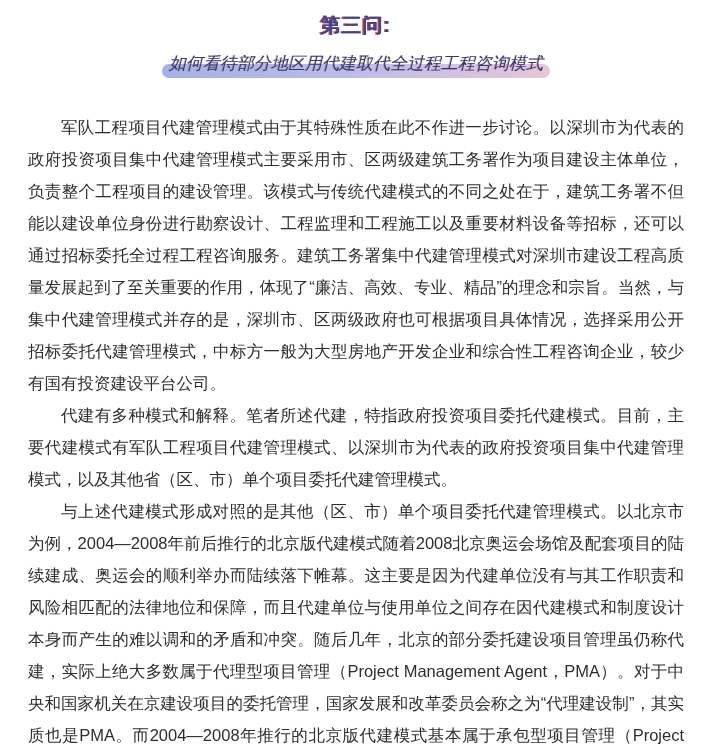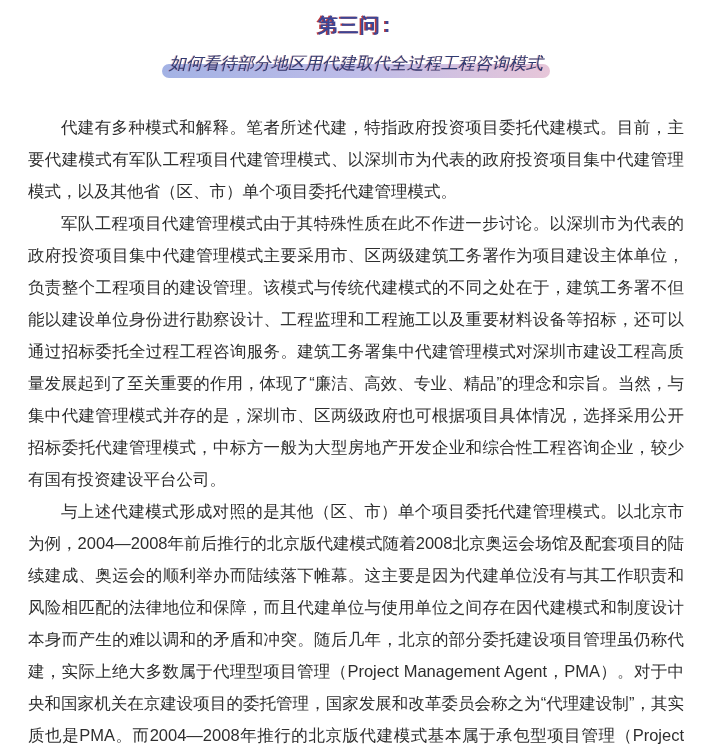--- a/index.html
+++ b/index.html
@@ -13,21 +13,20 @@
   .doc { padding: 12px 28px 0 28px; }
 
   .doc-title {
     margin: 0;
     text-align: center;
     font-size: 20px;
     font-weight: bold;
     letter-spacing: 1px;
     color: var(--title-main, #3a4696);
     text-shadow: -1.5px -0.5px 0 var(--title-fringe, #c23a3a);
-    font-family: Liberation Mono, monospace;
   }
 
   .subtitle-row { margin-top: 13px; text-align: center; }
   .subtitle-wrap {
     position: relative;
     display: inline-block;
     font-size: 17px;
     color: var(--subtitle-text, #2e3a72);
     text-shadow: -1px 0 0 var(--subtitle-fringe, #c23a3a55);
     font-style: italic;
@@ -63,18 +62,18 @@
   <h1 class="doc-title">第三问:</h1>
 
   <div class="subtitle-row">
     <span class="subtitle-wrap">
       <span class="subtitle-highlight"></span>
       <span class="subtitle-text">如何看待部分地区用代建取代全过程工程咨询模式</span>
     </span>
   </div>
 
   <div class="body-text">
+    <p>军队工程项目代建管理模式由于其特殊性质在此不作进一步讨论。以深圳市为代表的政府投资项目集中代建管理模式主要采用市、区两级建筑工务署作为项目建设主体单位，负责整个工程项目的建设管理。该模式与传统代建模式的不同之处在于，建筑工务署不但能以建设单位身份进行勘察设计、工程监理和工程施工以及重要材料设备等招标，还可以通过招标委托全过程工程咨询服务。建筑工务署集中代建管理模式对深圳市建设工程高质量发展起到了至关重要的作用，体现了“廉洁、高效、专业、精品”的理念和宗旨。当然，与集中代建管理模式并存的是，深圳市、区两级政府也可根据项目具体情况，选择采用公开招标委托代建管理模式，中标方一般为大型房地产开发企业和综合性工程咨询企业，较少有国有投资建设平台公司。</p>
     <p>代建有多种模式和解释。笔者所述代建，特指政府投资项目委托代建模式。目前，主要代建模式有军队工程项目代建管理模式、以深圳市为代表的政府投资项目集中代建管理模式，以及其他省（区、市）单个项目委托代建管理模式。</p>
-    <p>军队工程项目代建管理模式由于其特殊性质在此不作进一步讨论。以深圳市为代表的政府投资项目集中代建管理模式主要采用市、区两级建筑工务署作为项目建设主体单位，负责整个工程项目的建设管理。该模式与传统代建模式的不同之处在于，建筑工务署不但能以建设单位身份进行勘察设计、工程监理和工程施工以及重要材料设备等招标，还可以通过招标委托全过程工程咨询服务。建筑工务署集中代建管理模式对深圳市建设工程高质量发展起到了至关重要的作用，体现了“廉洁、高效、专业、精品”的理念和宗旨。当然，与集中代建管理模式并存的是，深圳市、区两级政府也可根据项目具体情况，选择采用公开招标委托代建管理模式，中标方一般为大型房地产开发企业和综合性工程咨询企业，较少有国有投资建设平台公司。</p>
     <p>与上述代建模式形成对照的是其他（区、市）单个项目委托代建管理模式。以北京市为例，2004—2008年前后推行的北京版代建模式随着2008北京奥运会场馆及配套项目的陆续建成、奥运会的顺利举办而陆续落下帷幕。这主要是因为代建单位没有与其工作职责和风险相匹配的法律地位和保障，而且代建单位与使用单位之间存在因代建模式和制度设计本身而产生的难以调和的矛盾和冲突。随后几年，北京的部分委托建设项目管理虽仍称代建，实际上绝大多数属于代理型项目管理（Project Management Agent，PMA）。对于中央和国家机关在京建设项目的委托管理，国家发展和改革委员会称之为“代理建设制”，其实质也是PMA。而2004—2008年推行的北京版代建模式基本属于承包型项目管理（Project Management Contract，PMC）。</p>
   </div>
 
 </div>
 
 </body></html>

